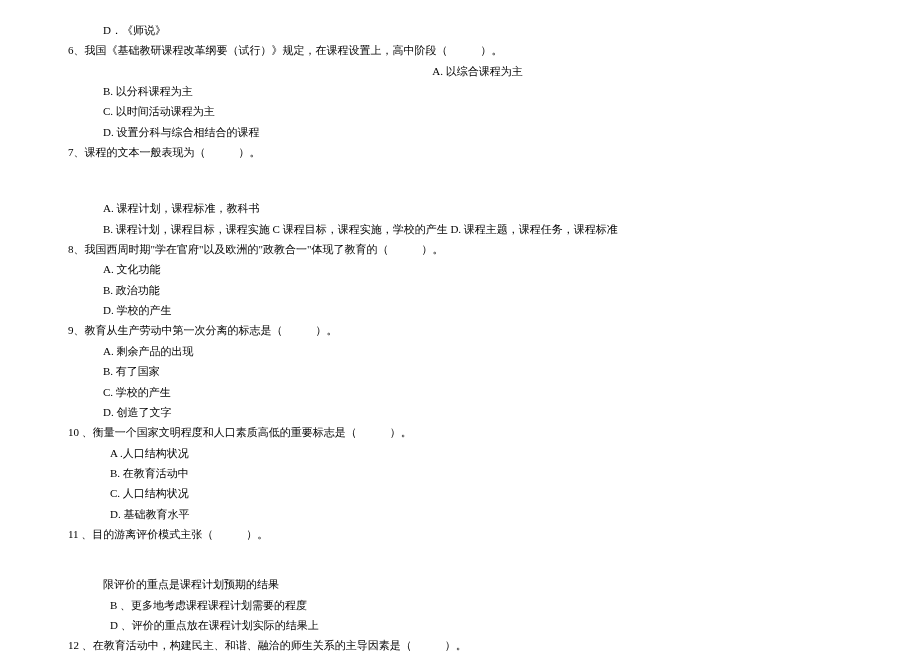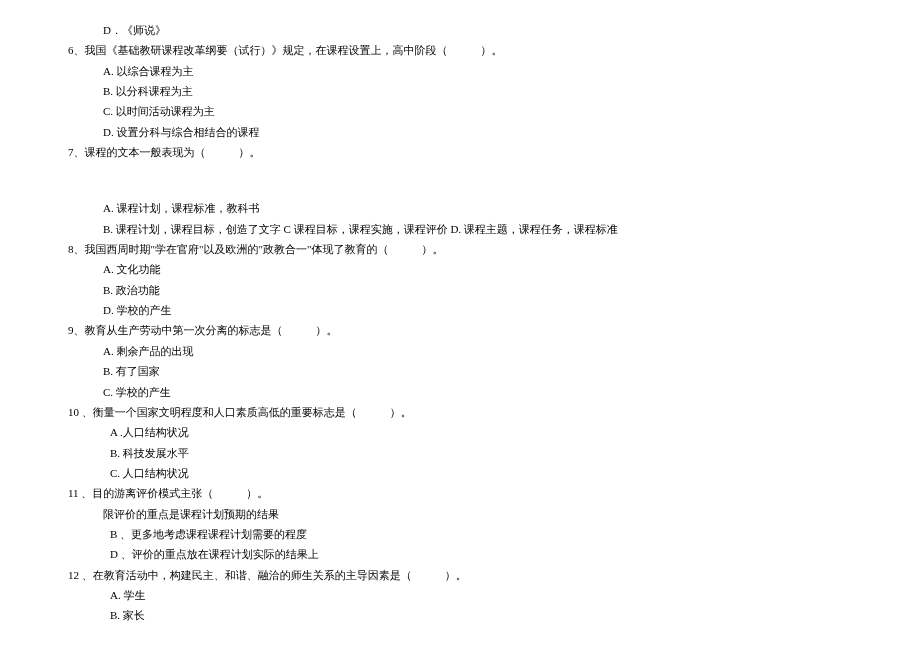--- a/index.html
+++ b/index.html
@@ -17,39 +17,41 @@
       padding: 20px 68px 20px 68px;
       line-height: 1.85;
     }
   </style>
 </head>
 <body>
 
 <div id="content">
     <div style="padding-left: 35px;">D．《师说》</div>
     <div style="padding-left: 0px;">6、我国《基础教研课程改革纲要（试行）》规定，在课程设置上，高中阶段（　　　）。</div>
-    <div style="padding-left: 35px;">A. 以综合课程为主</div>
+    <div style="padding-left: 35px; text-align: center;">A. 以综合课程为主</div>
     <div style="padding-left: 35px;">B. 以分科课程为主</div>
     <div style="padding-left: 35px;">C. 以时间活动课程为主</div>
     <div style="padding-left: 35px;">D. 设置分科与综合相结合的课程</div>
     <div style="padding-left: 0px;">7、课程的文本一般表现为（　　　）。</div>
     <div style="padding-left: 35px; margin-top: 36px;">A. 课程计划，课程标准，教科书</div>
-    <div style="padding-left: 35px;">B. 课程计划，课程目标，创造了文字 C 课程目标，课程实施，课程评价 D. 课程主题，课程任务，课程标准</div>
+    <div style="padding-left: 35px;">B. 课程计划，课程目标，课程实施 C 课程目标，课程实施，学校的产生 D. 课程主题，课程任务，课程标准</div>
     <div style="padding-left: 0px;">8、我国西周时期"学在官府"以及欧洲的"政教合一"体现了教育的（　　　）。</div>
     <div style="padding-left: 35px;">A. 文化功能</div>
     <div style="padding-left: 35px;">B. 政治功能</div>
     <div style="padding-left: 35px;">D. 学校的产生</div>
     <div style="padding-left: 0px;">9、教育从生产劳动中第一次分离的标志是（　　　）。</div>
     <div style="padding-left: 35px;">A. 剩余产品的出现</div>
     <div style="padding-left: 35px;">B. 有了国家</div>
     <div style="padding-left: 35px;">C. 学校的产生</div>
+    <div style="padding-left: 35px;">D. 创造了文字</div>
     <div style="padding-left: 0px;">10 、衡量一个国家文明程度和人口素质高低的重要标志是（　　　）。</div>
     <div style="padding-left: 42px;">A .人口结构状况</div>
-    <div style="padding-left: 42px;">B. 科技发展水平</div>
+    <div style="padding-left: 42px;">B. 在教育活动中</div>
     <div style="padding-left: 42px;">C. 人口结构状况</div>
+    <div style="padding-left: 42px;">D. 基础教育水平</div>
     <div style="padding-left: 0px;">11 、目的游离评价模式主张（　　　）。</div>
-    <div style="padding-left: 35px;">限评价的重点是课程计划预期的结果</div>
+    <div style="padding-left: 35px; margin-top: 30px;">限评价的重点是课程计划预期的结果</div>
     <div style="padding-left: 42px;">B 、更多地考虑课程课程计划需要的程度</div>
     <div style="padding-left: 42px;">D 、评价的重点放在课程计划实际的结果上</div>
     <div style="padding-left: 0px;">12 、在教育活动中，构建民主、和谐、融洽的师生关系的主导因素是（　　　）。</div>
     <div style="padding-left: 42px;">A. 学生</div>
     <div style="padding-left: 42px;">B. 家长</div>
   </div>
 
 </body></html>

